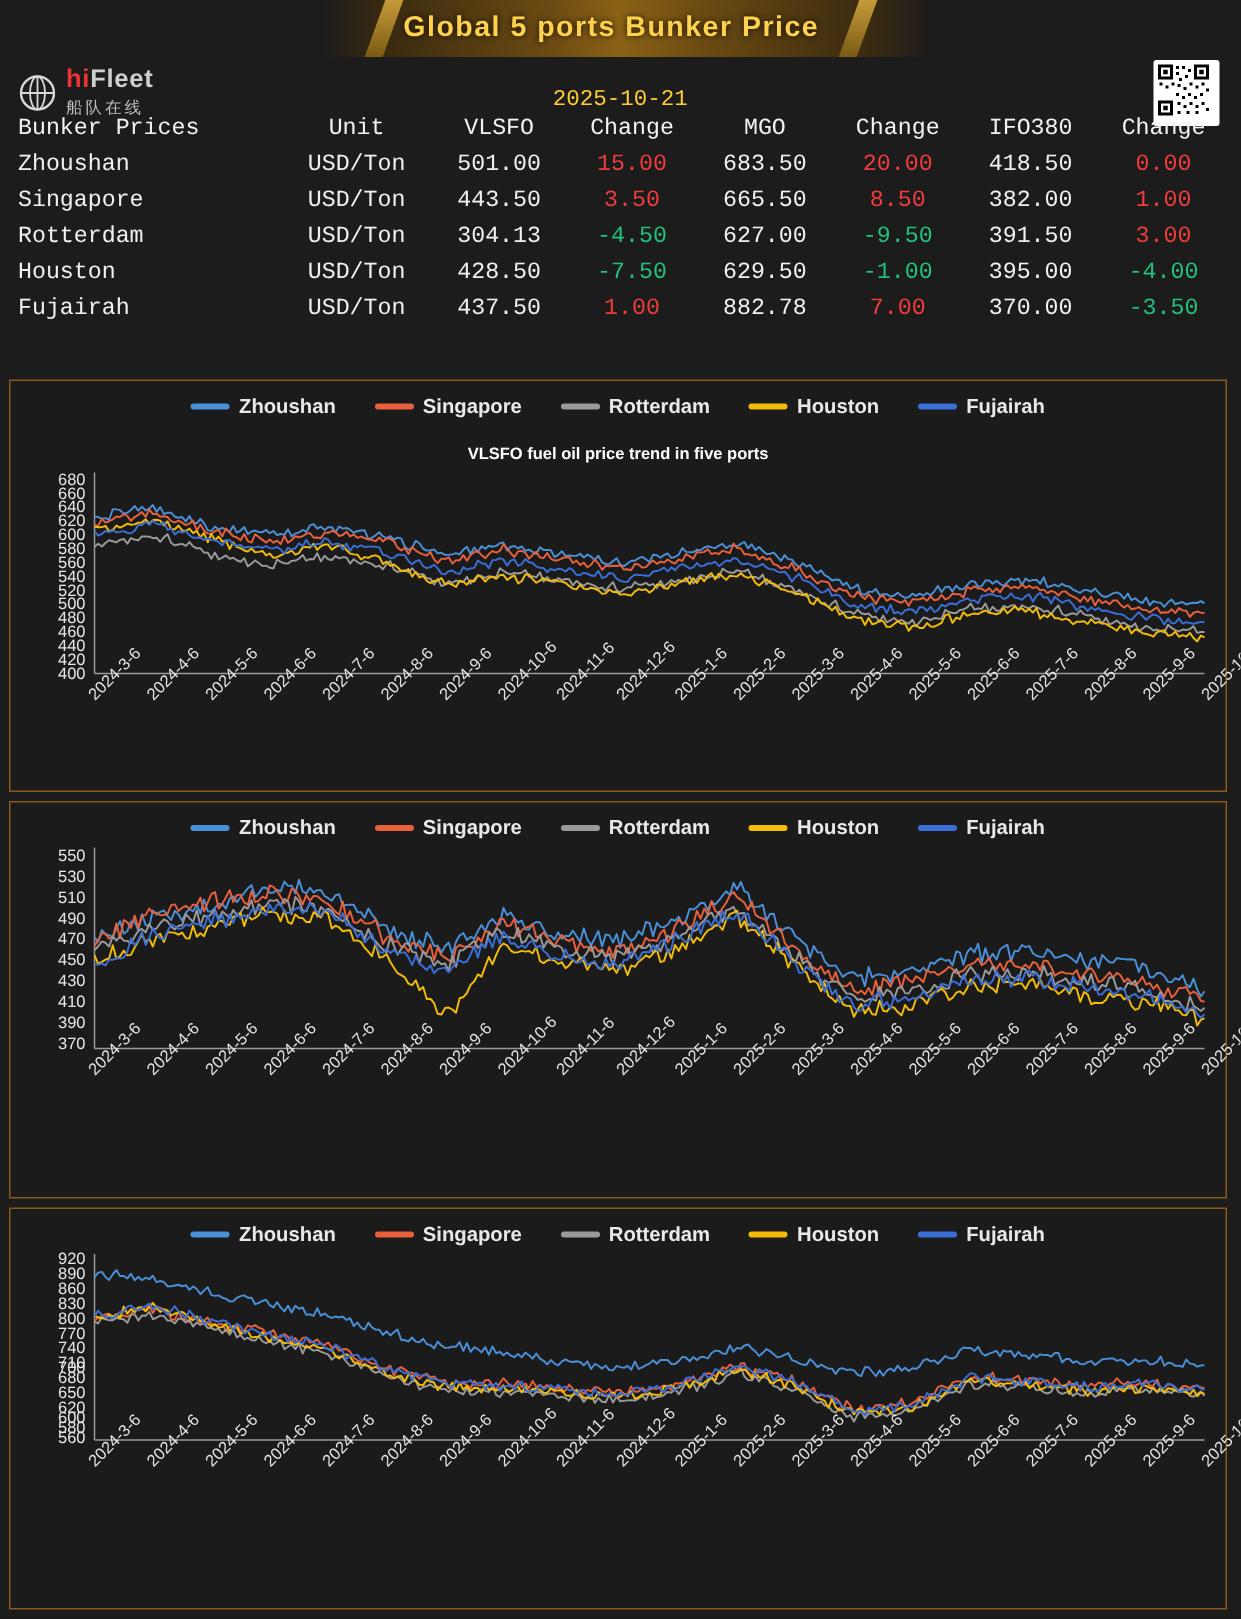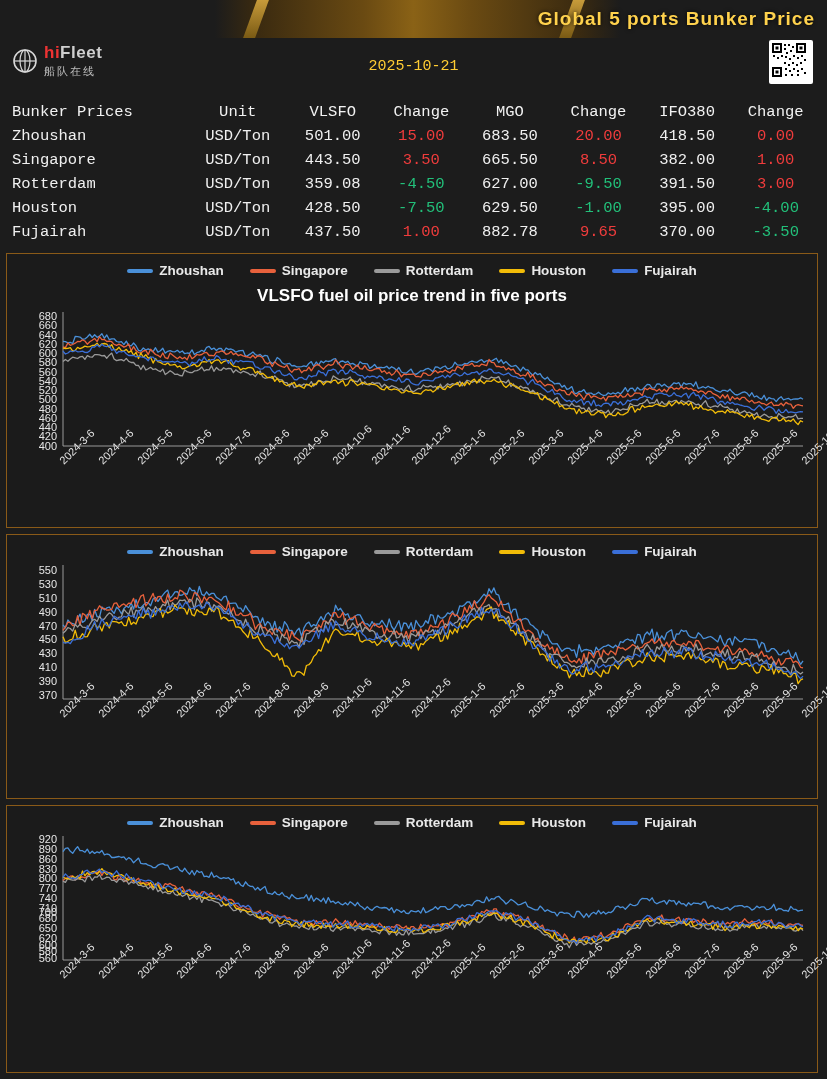--- a/index.html
+++ b/index.html
@@ -9,21 +9,21 @@
     color:#e8e8e8;
   }
   .page{position:relative;width:827px;height:1079px;background:#1c1c1c;}
 
   
   .banner{
     position:relative;height:38px;
     background:linear-gradient(90deg,#1c1c1c 0%,#1c1c1c 26%,#3a2a10 31%,#6a4a12 44%,#8a6216 50%,#6a4a12 57%,#3a2a10 70%,#1c1c1c 75%,#1c1c1c 100%);
   }
   .banner-title{
-    position:absolute;left:0;right:12px;top:8px;text-align:right;
+    position:absolute;left:0;right:12px;top:8px;text-align:center;
     color:#ffd24d;font-size:19px;font-weight:bold;letter-spacing:1px;
     font-family:"Liberation Sans", sans-serif;
     text-shadow:0 0 4px rgba(0,0,0,.8);
   }
   .banner-edge-l,.banner-edge-r{
     position:absolute;top:0;width:12px;height:38px;
     background:linear-gradient(180deg,#c79b3a,#7a5a14);
   }
   .banner-edge-l{left:250px;transform:skewX(-20deg);}
   .banner-edge-r{left:566px;transform:skewX(-20deg);}
@@ -39,21 +39,21 @@
 
   
   .qr{position:absolute;right:14px;top:40px;width:40px;height:40px;background:#fff;padding:2px;border-radius:2px;}
   .qr svg{display:block;}
 
   
   .date{position:absolute;left:0;right:0;top:58px;text-align:center;color:#ffcc33;font-size:15px;
         font-family:"Liberation Mono", monospace;}
 
   
-  .table-wrap{position:absolute;top:100px;left:0;width:827px;}
+  .table-wrap{position:absolute;top:73px;left:0;width:827px;}
   table.prices{
     width:812px;margin:0 8px;border-collapse:collapse;
     font-family:"Liberation Mono", monospace;font-size:15.5px;color:#f0f0f0;
   }
   table.prices th{
     font-weight:normal;padding:3px 4px;text-align:center;color:#f2f2f2;
   }
   table.prices th.lbl{text-align:left;padding-left:4px;}
   table.prices td{padding:3px 4px;text-align:center;white-space:nowrap;}
   table.prices td.lbl{text-align:left;padding-left:4px;}
@@ -69,21 +69,21 @@
   #panel-ifo{top:534px;height:265px;}
   #panel-lsmgo{top:805px;height:268px;}
 
   .legend{
     display:flex;justify-content:center;align-items:center;gap:26px;
     padding-top:9px;font-size:13.5px;font-weight:bold;color:#e9e9e9;
   }
   .legend .item{display:flex;align-items:center;gap:6px;}
   .legend .swatch{width:26px;height:4px;border-radius:2px;display:inline-block;}
   .chart-title{
-    text-align:center;font-size:17px;font-weight:bold;color:#fff;margin-top:8px;
+    text-align:center;font-size:11px;font-weight:bold;color:#fff;margin-top:19px;
   }
   .plot{position:relative;width:100%;}
   .plot svg{display:block;width:100%;}
   .xlabels{position:relative;height:62px;}
   .xlabels span{
     position:absolute;top:0;font-size:11px;color:#e3e3e3;
     transform:rotate(-45deg);transform-origin:left top;white-space:nowrap;
     font-family:"Liberation Sans", sans-serif;
   }
   .ylab{font-size:11px;fill:#e6e6e6;font-family:"Liberation Sans", sans-serif;}
@@ -194,21 +194,21 @@
             <td>443.50</td>
             <td class=" up">3.50</td>
             <td>665.50</td>
             <td class=" up">8.50</td>
             <td>382.00</td>
             <td class=" up">1.00</td>
           </tr>
           <tr>
             <td class="lbl">Rotterdam</td>
             <td>USD/Ton</td>
-            <td>359.08</td>
+            <td>304.13</td>
             <td class=" down">-4.50</td>
             <td>627.00</td>
             <td class=" down">-9.50</td>
             <td>391.50</td>
             <td class=" up">3.00</td>
           </tr>
           <tr>
             <td class="lbl">Houston</td>
             <td>USD/Ton</td>
             <td>428.50</td>
@@ -217,21 +217,21 @@
             <td class=" down">-1.00</td>
             <td>395.00</td>
             <td class=" down">-4.00</td>
           </tr>
           <tr>
             <td class="lbl">Fujairah</td>
             <td>USD/Ton</td>
             <td>437.50</td>
             <td class=" up">1.00</td>
             <td>882.78</td>
-            <td class=" up">9.65</td>
+            <td class=" up">7.00</td>
             <td>370.00</td>
             <td class=" down">-3.50</td>
           </tr>
         </tbody>
     </table>
   </div>
 
   <div class="panel" id="panel-vlsfo">
     <div class="legend">
         <div class="item">

